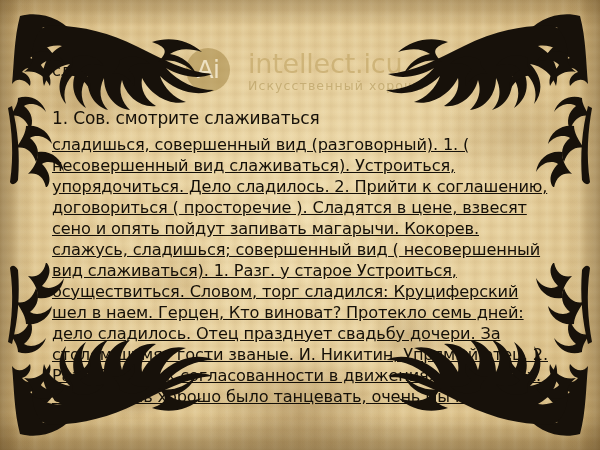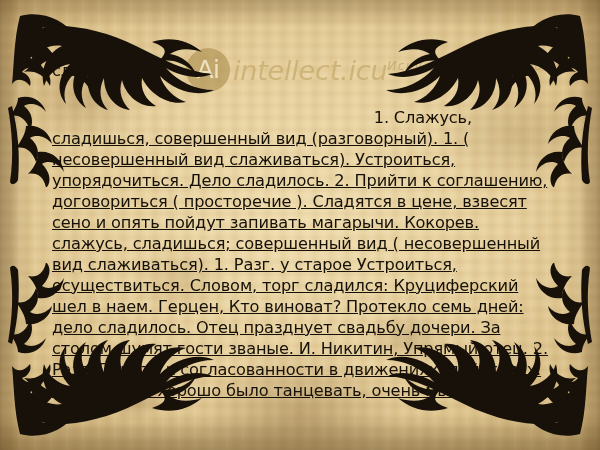--- a/index.html
+++ b/index.html
@@ -83,22 +83,22 @@
   .orn-tr { top: 2px;  right: 2px; transform: scaleX(-1); }
   .orn-bl { bottom: 2px; left: 2px; transform: scaleY(-1); }
   .orn-br { bottom: 2px; right: 2px; transform: scale(-1,-1); }
 
   
   .watermark {
     position: absolute;
     left: 186px;
     top: 48px;
     display: flex;
-    align-items: center;
-    gap: 3px;
+    align-items: flex-end;
+    gap: 18px;
     pointer-events: none;
     opacity: 0.72;
   }
   .wm-badge {
     width: 44px;
     height: 44px;
     border-radius: 50%;
     background: rgba(168,139,74,0.80);
     position: relative;
     flex: none;
@@ -108,21 +108,21 @@
     inset: 0;
     display: flex;
     align-items: center;
     justify-content: center;
     color: rgba(252,246,228,0.88);
     font-size: 25px;
     font-family: "DejaVu Sans", sans-serif;
     letter-spacing: -0.5px;
     padding-bottom: 2px;
   }
-  .wm-words { display: flex; line-height: 1; font-style: italic; }
+  .wm-words { display: flex; flex-direction: column; line-height: 1; }
   .wm-title {
     font-size: 27px;
     color: rgba(196,168,104,0.95);
     font-family: "DejaVu Sans", sans-serif;
     letter-spacing: -0.2px;
   }
   .wm-sub {
     font-size: 12.5px;
     color: rgba(182,156,96,0.9);
     font-family: "DejaVu Sans", sans-serif;
@@ -169,21 +169,21 @@
 
 <div id="slide">
 
   <div class="edge-shade top-band"></div>
   <div class="edge-shade bottom-band"></div>
   <div class="edge-shade left"></div>
   <div class="edge-shade right"></div>
 
   <div class="content">
     <p class="headword">сладиться</p>
-    <p class="inflect-right">1. Слажусь,</p>
+    <p class="sense-line">1. Сов. смотрите слаживаться</p>
     <p class="para">сладишься,  совершенный вид  (разговорный). 1. ( несовершенный вид  слаживаться). Устроиться, упорядочиться. Дело сладилось. 2. Прийти к соглашению, договориться ( просторечие ). Сладятся в цене, взвесят сено и опять пойдут запивать магарычи. Кокорев.</p>
     <p class="para">слажусь, сладишься;  совершенный вид  ( несовершенный вид  слаживаться). 1. Разг. у старое Устроиться, осуществиться. Словом, торг сладился: Круциферский шел в наем. Герцен, Кто виноват? Протекло семь дней: дело сладилось. Отец празднует свадьбу дочери. За столом шумят гости званые. И. Никитин, Упрямый отец. 2. Разг. Прийти к согласованности в движениях, действиях. С ней очень хорошо было танцевать, очень мы как-то</p>
   </div>
 
   <div class="watermark">
     <div class="wm-badge">
       <div class="wm-badge-text">Ai</div>
     </div>
     <div class="wm-words">
       <span class="wm-title">intellect.icu</span>

